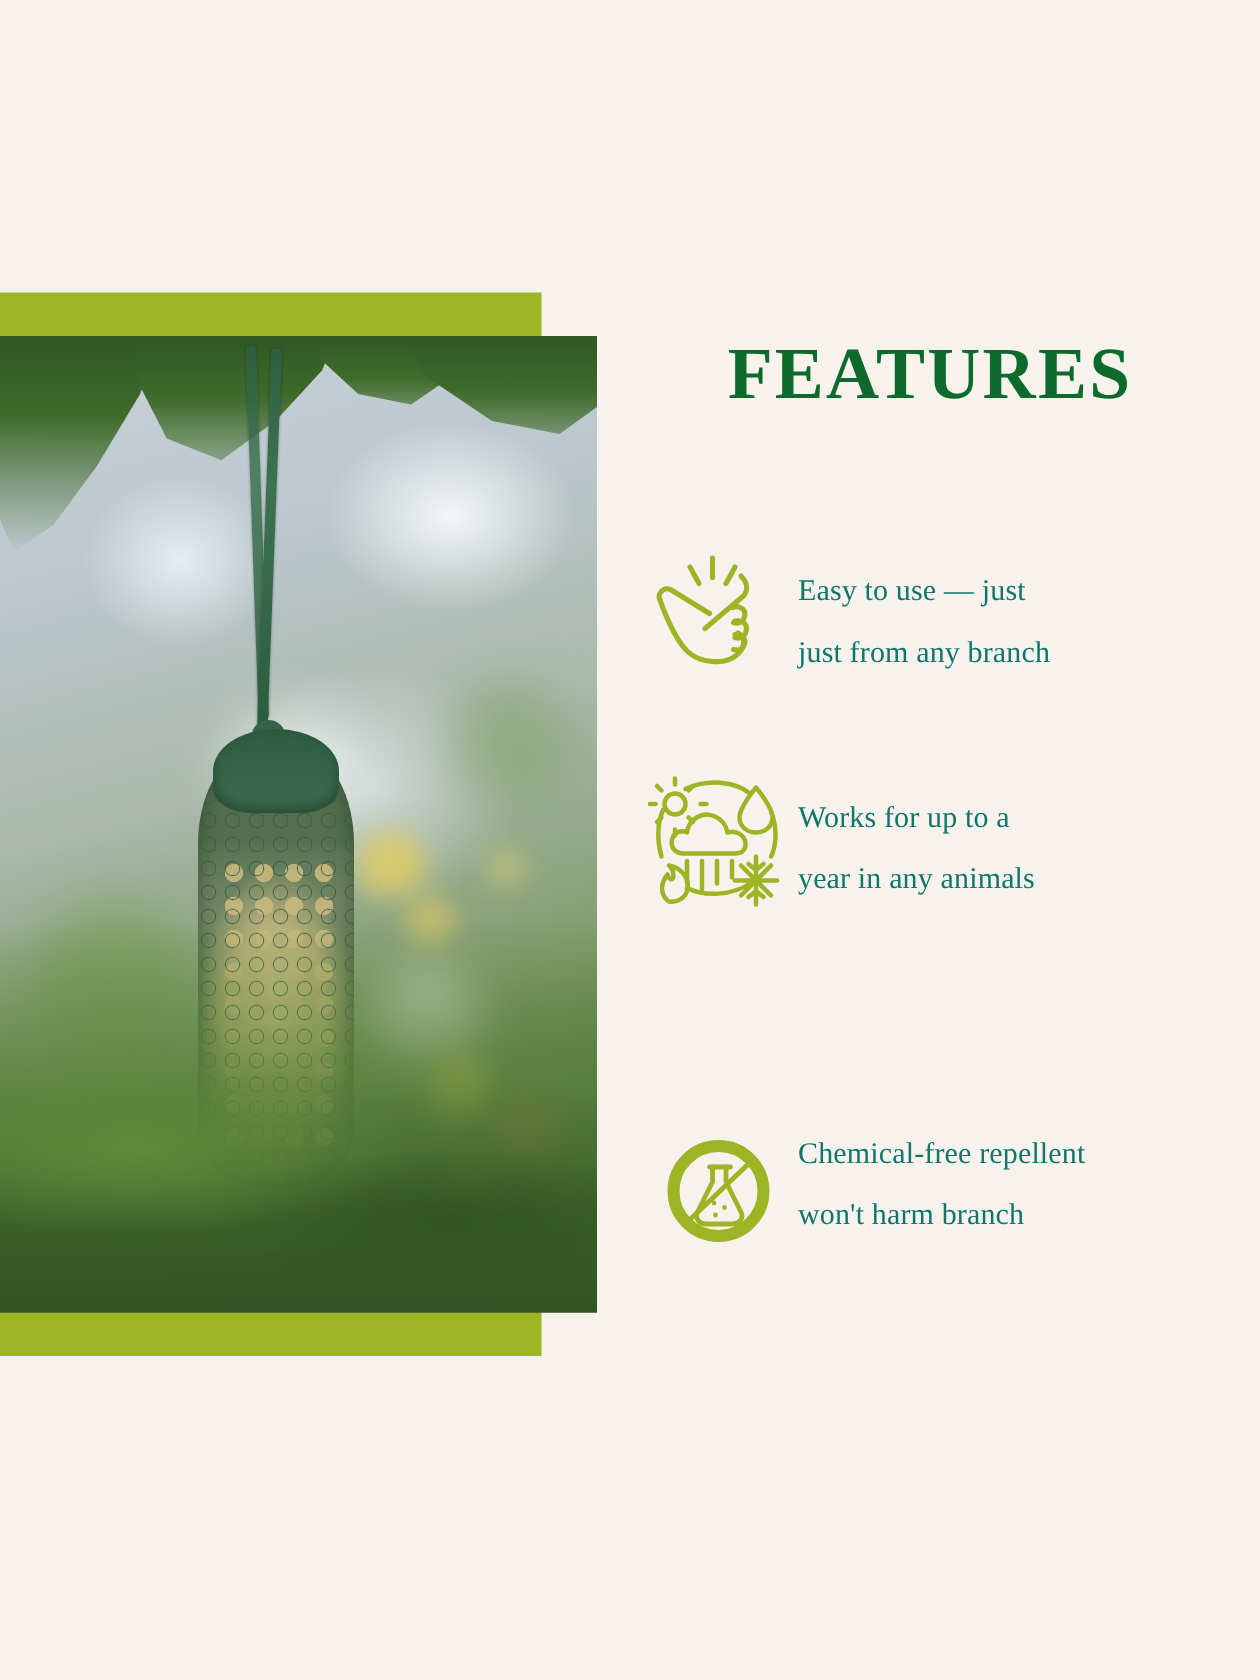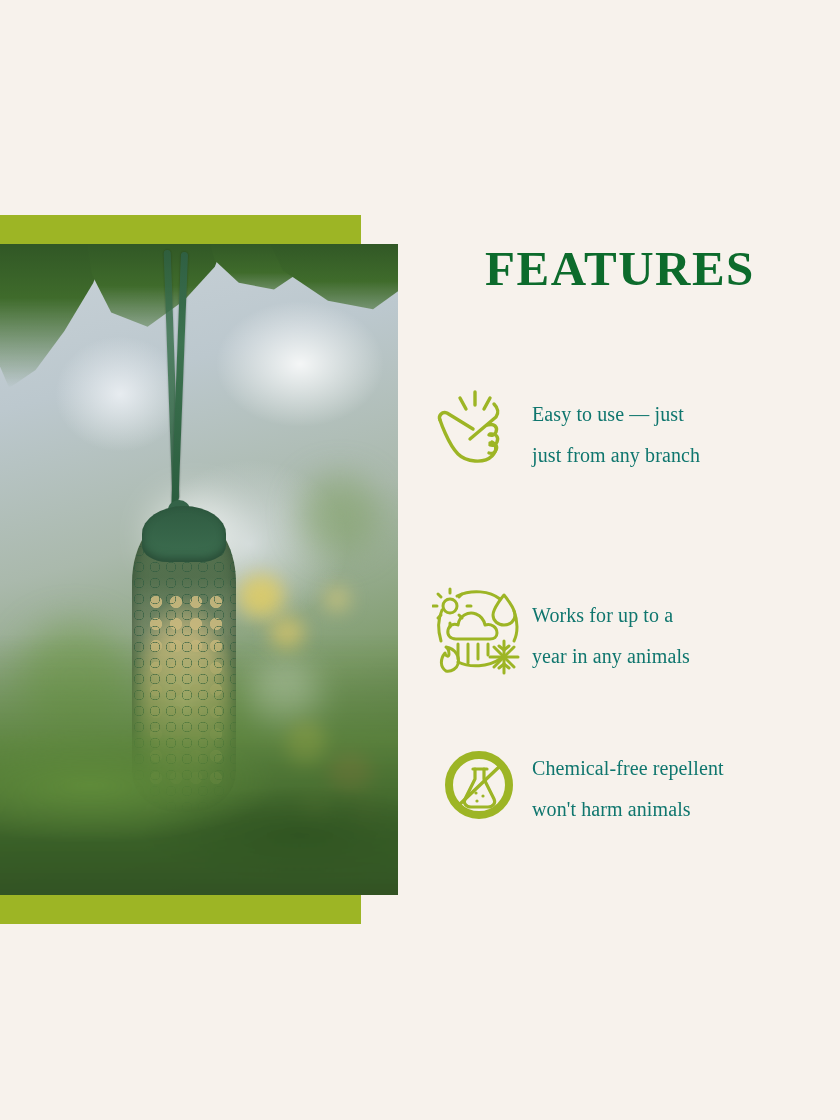--- a/index.html
+++ b/index.html
@@ -12,21 +12,20 @@
     background: #F7F2EC;
     font-family: "Liberation Serif", "DejaVu Serif", serif;
     overflow: hidden;
     position: relative;
   }
 
   #page {
     position: absolute;
     inset: 0;
     background: #F7F2EC;
-    margin-top: 20px;
   }
 
   
   .photo-block {
     position: absolute;
     left: 0;
     top: 195px;
     width: 398px;
     height: 710px;
   }
@@ -211,22 +210,22 @@
 
   .feature-row {
     position: absolute;
     left: 12px;
     width: 400px;
     display: flex;
     align-items: flex-start;
     gap: 0;
   }
   .feature-row.r1 { top: 362px; }
-  .feature-row.r2 { top: 563px; }
-  .feature-row.r3 { top: 710px; }
+  .feature-row.r2 { top: 513px; }
+  .feature-row.r3 { top: 731px; align-items: flex-end; }
 
   .feature-icon {
     width: 100px;
     min-width: 100px;
     height: 92px;
     position: relative;
   }
   .feature-text {
     font-family: Liberation Serif, serif;
     font-size: 20px;
@@ -363,18 +362,18 @@
             <circle cx="44" cy="63" r="1.6" fill="#9DB525" stroke="none"></circle>
             <circle cx="51" cy="66" r="1.6" fill="#9DB525" stroke="none"></circle>
             <circle cx="45" cy="71" r="1.6" fill="#9DB525" stroke="none"></circle>
           </g>
 
           <path d="M28 74 L68 36" stroke-width="3.4"></path>
         </svg>
       </div>
       <div class="feature-text">
         <span class="ln">Chemical-free repellent</span>
-        <span class="ln">won't harm animals</span>
+        <span class="ln">won't harm branch</span>
       </div>
     </div>
 
   </div>
 </div>
 
 </body></html>

